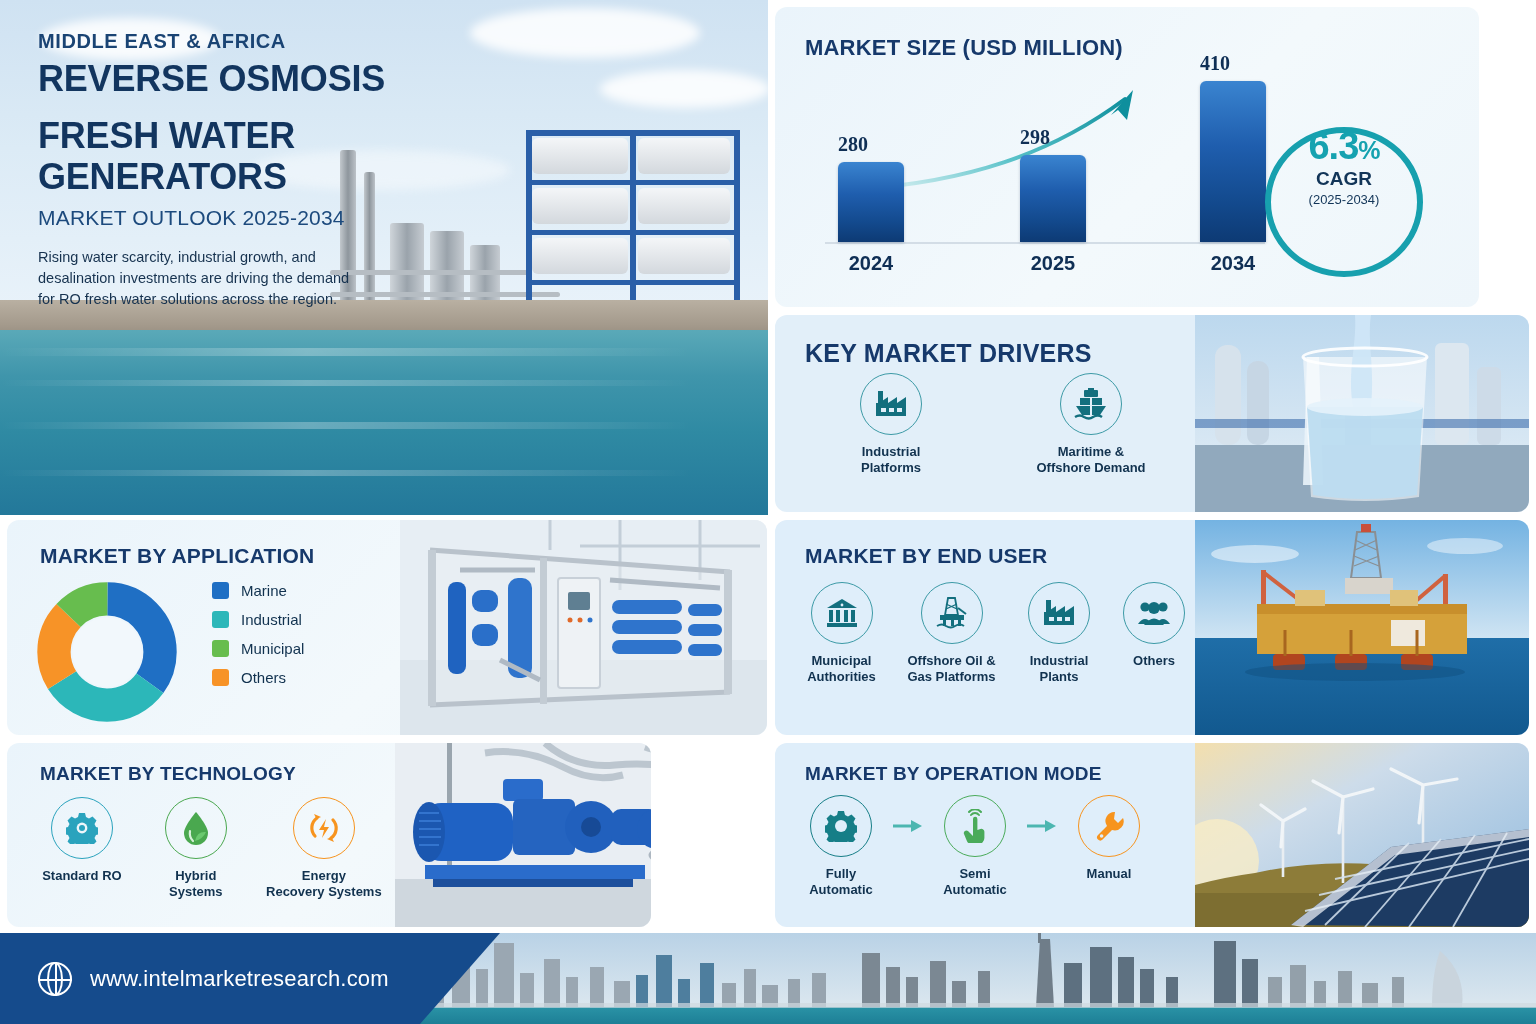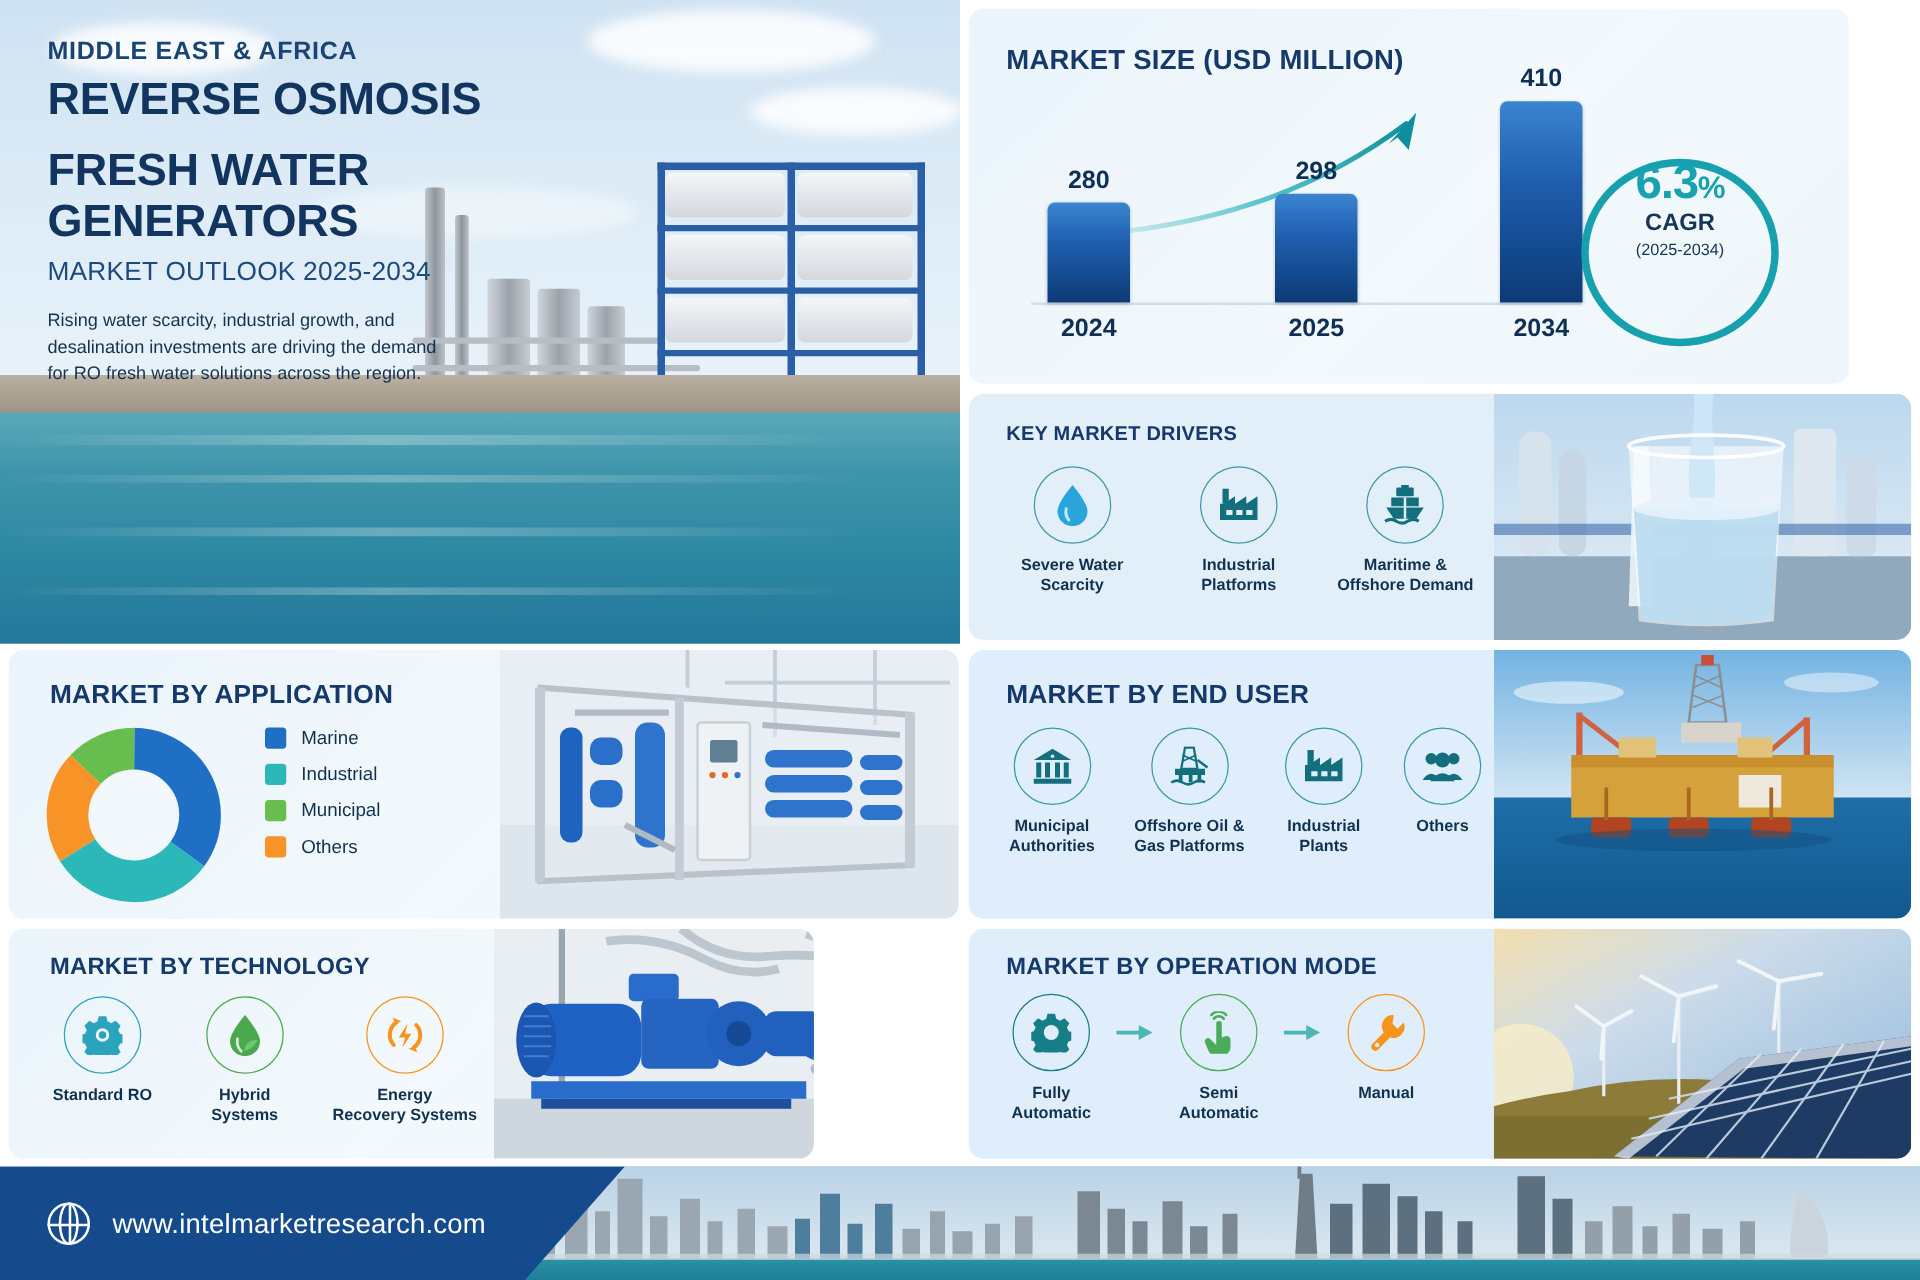--- a/index.html
+++ b/index.html
@@ -56,34 +56,34 @@
 
   
   #marketsize { left:775px; top:7px; width:704px; height:300px; }
   #marketsize .panel-title { position:absolute; left:30px; top:28px; font-size:22px; }
   .chart { position:absolute; left:40px; top:70px; width:470px; height:205px; }
   .axis { position:absolute; left:10px; bottom:38px; width:440px; height:2px; background:#d3dde6; }
   .bar-wrap { position:absolute; bottom:40px; width:66px; }
   .bar { width:100%; border-radius:6px 6px 0 0;
     background:linear-gradient(180deg,#3a84d0 0%, #1f5eae 40%, #134a8e 75%, #0d3a74 100%);
     box-shadow:0 1px 3px rgba(10,40,80,.25);}
-  .bar-label { position:absolute; width:100%; text-align:center; font-size:20px; font-weight:bold; color:#0f2f55; top:-29px;}
+  .bar-label { position:absolute; width:100%; text-align:left; font-size:20px; font-weight:bold; color:#0f2f55; top:-29px;font-family:Liberation Serif, serif;}
   .bar-year { position:absolute; width:100%; text-align:center; font-size:20px; font-weight:bold; color:#0f2f55; bottom:-33px;}
   .arrow-svg { position:absolute; left:0; top:0; width:470px; height:205px; pointer-events:none;}
   .cagr { position:absolute; right:56px; top:120px; width:158px; height:150px; }
   .cagr-ring { position:absolute; inset:0; border:6px solid #17a0ae; border-radius:50%; }
   .cagr-inner { position:absolute; inset:0; display:flex; flex-direction:column; align-items:center; justify-content:flex-start; }
   .cagr-num { font-size:38px; font-weight:bold; color:#16a2b0; line-height:1; letter-spacing:-1px;}
   .cagr-num span.pct { font-size:25px; }
   .cagr-word { font-size:19px; font-weight:bold; color:#123558; margin-top:3px;}
   .cagr-years { font-size:13px; color:#123558; margin-top:2px;}
 
   
   #drivers { left:775px; top:315px; width:754px; height:197px; background:#e2eff9; }
-  #drivers .panel-title { position:absolute; left:30px; top:24px; font-size:16px; }
+  #drivers .panel-title { position:absolute; left:30px; top:24px; font-size:25px; }
   .driver-row { position:absolute; left:16px; top:58px; width:400px; display:flex; justify-content:space-around; }
   .icon-item { width:120px; text-align:center; }
   .icon-circle { width:62px; height:62px; border-radius:50%; border:1.6px solid #3c9aa6; margin:0 auto;
                  display:flex; align-items:center; justify-content:center; }
   .icon-cap { margin-top:9px; font-size:13px; line-height:16px; color:#11324f; font-weight:bold;}
   .photo { position:absolute; overflow:hidden; }
 
   
   #application { left:7px; top:520px; width:760px; height:215px; }
   #application .panel-title { position:absolute; left:33px; top:24px; font-size:21px; }
@@ -220,29 +220,20 @@
         <div class="cagr-word">CAGR</div>
         <div class="cagr-years">(2025-2034)</div>
       </div>
     </div>
   </div>
 
   <div class="panel" id="drivers">
     <div class="panel-title">KEY MARKET DRIVERS</div>
 
     <div class="driver-row">
-      <div class="icon-item">
-        <div class="icon-circle">
-          <svg width="30" height="34" viewBox="0 0 30 34">
-              <path d="M15 1 C15 1 3 15 3 22 a12 12 0 0 0 24 0 C27 15 15 1 15 1Z" fill="#29a5dc"></path>
-              <path d="M10 20 a7 9 0 0 0 2 9" stroke="#bfe6f7" stroke-width="2.4" fill="none" stroke-linecap="round"></path>
-            </svg>
-        </div>
-        <div class="icon-cap"><span>Severe Water</span><br><span>Scarcity</span></div>
-      </div>
 
       <div class="icon-item">
         <div class="icon-circle">
           <svg width="34" height="30" viewBox="0 0 34 30">
               <rect x="4" y="2" width="5" height="12" fill="#136f7e"></rect>
               <path d="M2 14 L2 27 L32 27 L32 8 L23 14 L23 8 L14 14 L14 8 L5 14 Z" fill="#136f7e"></path>
               <rect x="7" y="19" width="5" height="4" fill="#e2eff9"></rect>
               <rect x="15" y="19" width="5" height="4" fill="#e2eff9"></rect>
               <rect x="23" y="19" width="5" height="4" fill="#e2eff9"></rect>
             </svg>

